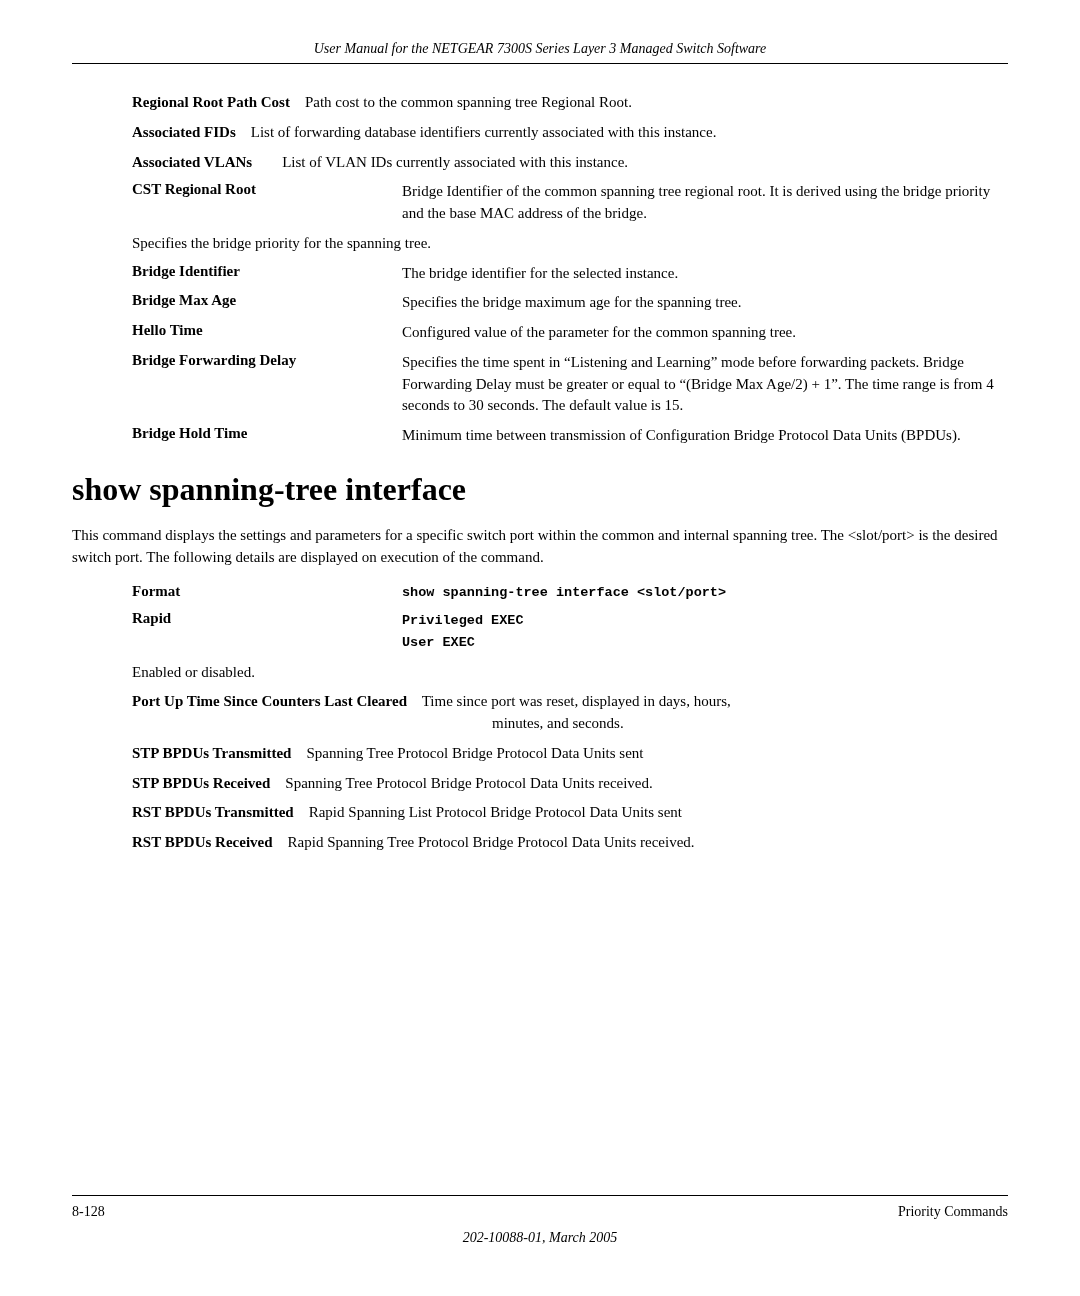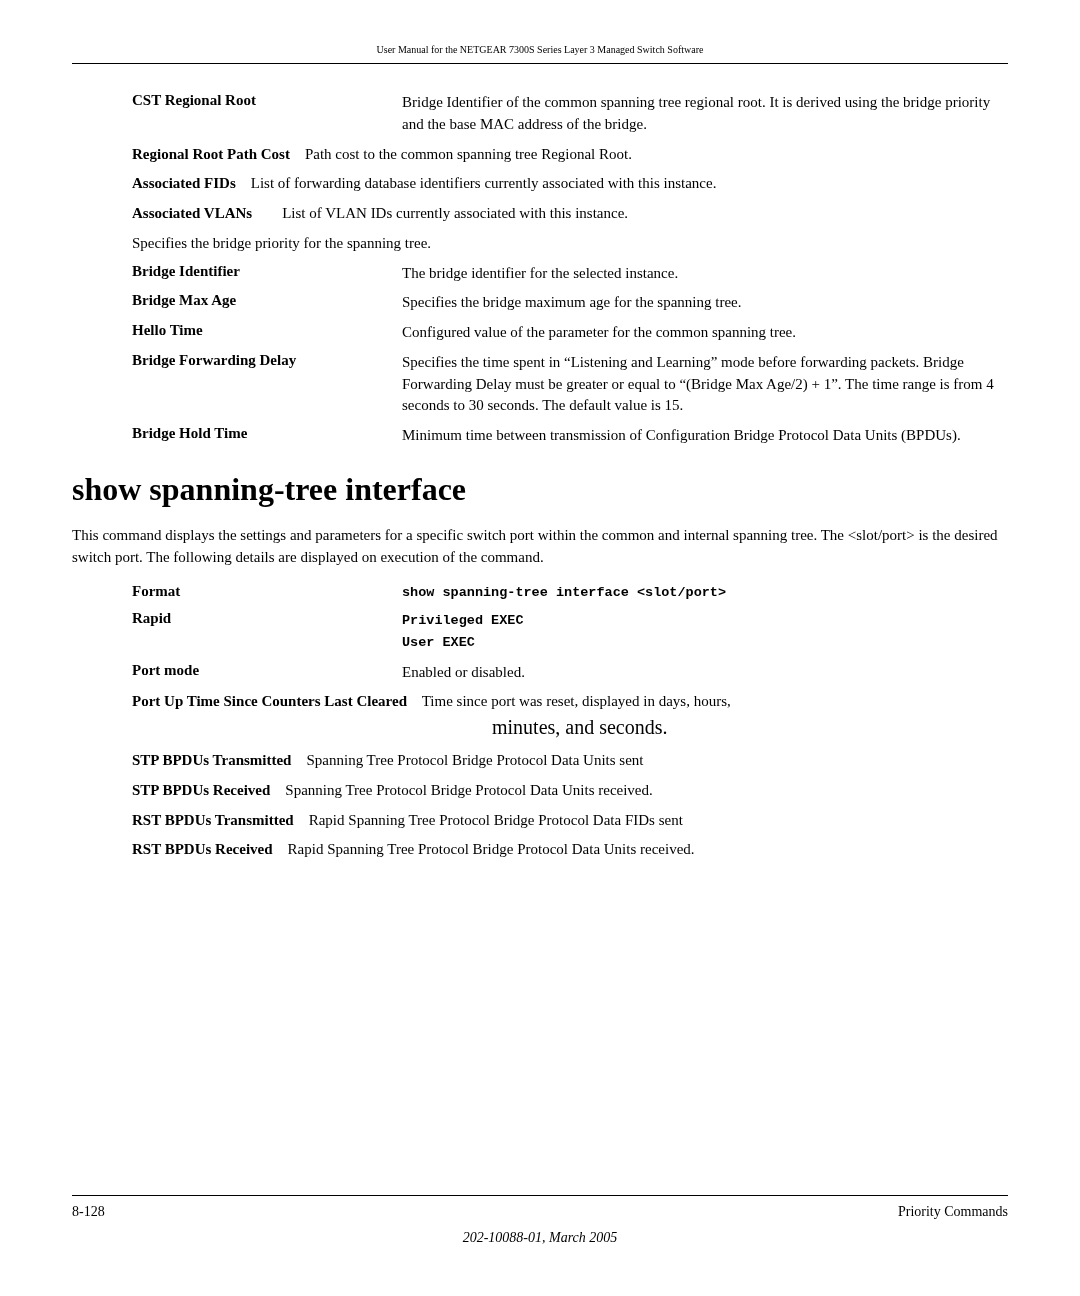--- a/index.html
+++ b/index.html
@@ -28,21 +28,22 @@
     }
 
     .page-header {
       border-bottom: 1px solid #000;
       padding-bottom: 6px;
       margin-bottom: 28px;
       text-align: center;
     }
 
     .page-header span {
-      font-size: 10px;
+      font-style: italic;
+      font-size: 14px;
     }
 
     .content {
       flex: 1;
     }
 
     
     .def-entry {
       display: flex;
       flex-direction: row;
@@ -129,41 +130,41 @@
 
 <div class="page">
 
   <div class="page-header">
     <span>User Manual for the NETGEAR 7300S Series Layer 3 Managed Switch Software</span>
   </div>
 
   <div class="content">
 
     <div class="defs-block">
-      <div class="def-entry">
-        <div class="def-term">CST Regional Root</div>
-        <div class="def-desc">Bridge Identifier of the common spanning tree regional root. It is derived using the bridge priority and the base MAC address of the bridge.</div>
-      </div>
-    </div>
-
-    <div class="defs-block">
       <div class="inline-def">
         <span class="term">Regional Root Path Cost</span>
         <span>&nbsp;&nbsp;</span>
         <span>Path cost to the common spanning tree Regional Root.</span>
       </div>
       <div class="inline-def">
         <span class="term">Associated FIDs</span>
         <span>&nbsp;&nbsp;</span>
         <span>List of forwarding database identifiers currently associated with this instance.</span>
       </div>
       <div class="inline-def">
         <span class="term">Associated VLANs</span>
         <span>&nbsp;&nbsp;&nbsp;&nbsp;&nbsp;&nbsp;</span>
         <span>List of VLAN IDs currently associated with this instance.</span>
+      </div>
+    </div>
+
+    <div class="defs-block">
+      <div class="def-entry">
+        <div class="def-term">CST Regional Root</div>
+        <div class="def-desc">Bridge Identifier of the common spanning tree regional root. It is derived using the bridge priority and the base MAC address of the bridge.</div>
       </div>
     </div>
 
 
     <div class="defs-block">
 
       <div class="def-entry">
         <div class="def-desc">Specifies the bridge priority for the spanning tree.</div>
       </div>
 
@@ -208,50 +209,49 @@
 
       <div class="def-entry">
         <div class="def-term">Rapid</div>
         <div class="def-desc mono" style="line-height:1.6;">
           <div>Privileged EXEC</div>
           <div>User EXEC</div>
         </div>
       </div>
 
       <div class="def-entry">
-        <div class="def-term">Port mode</div>
         <div class="def-desc">Enabled or disabled.</div>
       </div>
     </div>
 
     <div class="defs-block">
 
       <div class="inline-def" style="margin-bottom: 8px;">
         <span class="term">Port Up Time Since Counters Last Cleared</span>
         <span>&nbsp;&nbsp;</span>
         <span>Time since port was reset, displayed in days, hours,</span>
-        <div style="margin-left: 360px; font-size:20px;">minutes, and seconds.</div>
+        <div style="margin-left: 360px; font-size:15px;">minutes, and seconds.</div>
       </div>
 
       <div class="inline-def">
         <span class="term">STP BPDUs Transmitted</span>
         <span>&nbsp;&nbsp;</span>
         <span>Spanning Tree Protocol Bridge Protocol Data Units sent</span>
       </div>
 
       <div class="inline-def">
         <span class="term">STP BPDUs Received</span>
         <span>&nbsp;&nbsp;</span>
         <span>Spanning Tree Protocol Bridge Protocol Data Units received.</span>
       </div>
 
       <div class="inline-def">
         <span class="term">RST BPDUs Transmitted</span>
         <span>&nbsp;&nbsp;</span>
-        <span>Rapid Spanning Tree Protocol Bridge Protocol Data FIDs sent</span>
+        <span>Rapid Spanning List Protocol Bridge Protocol Data Units sent</span>
       </div>
 
       <div class="inline-def">
         <span class="term">RST BPDUs Received</span>
         <span>&nbsp;&nbsp;</span>
         <span>Rapid Spanning Tree Protocol Bridge Protocol Data Units received.</span>
       </div>
     </div>
 
   </div>

